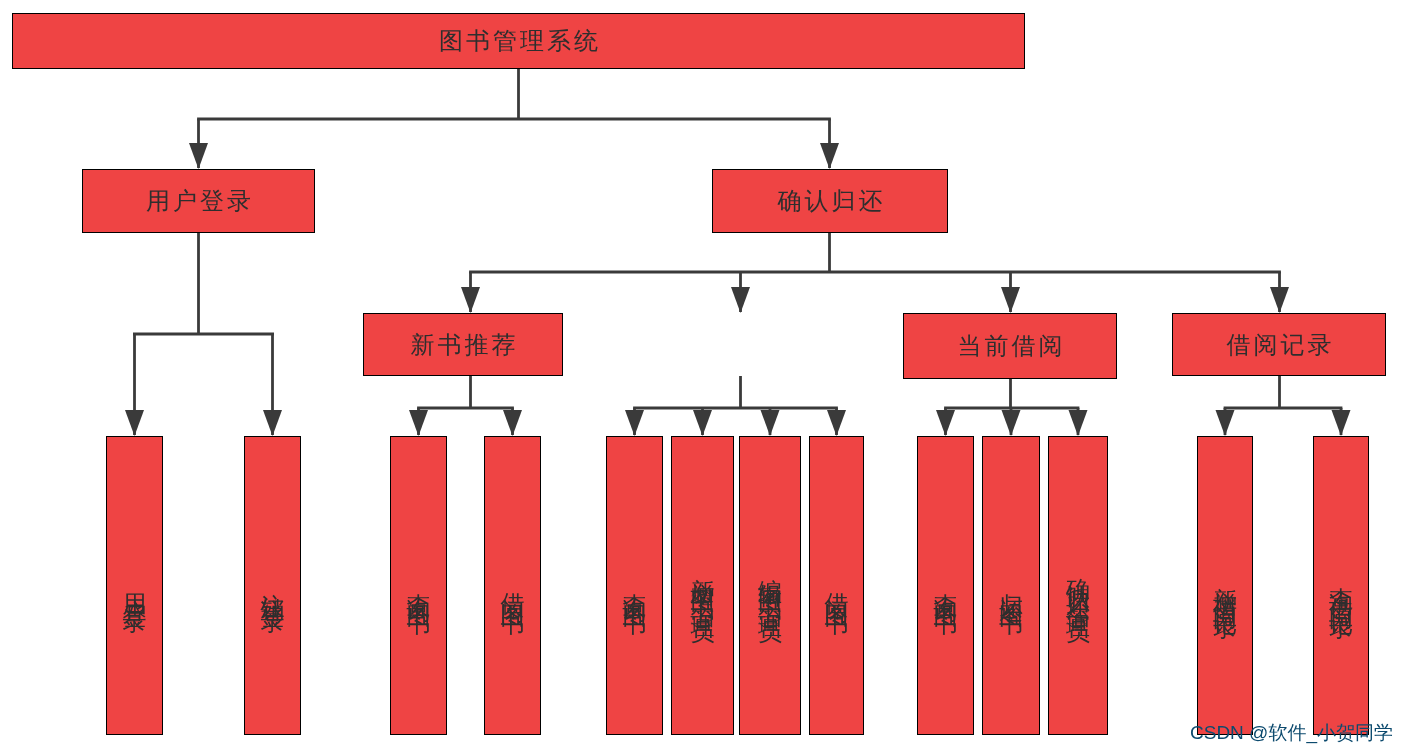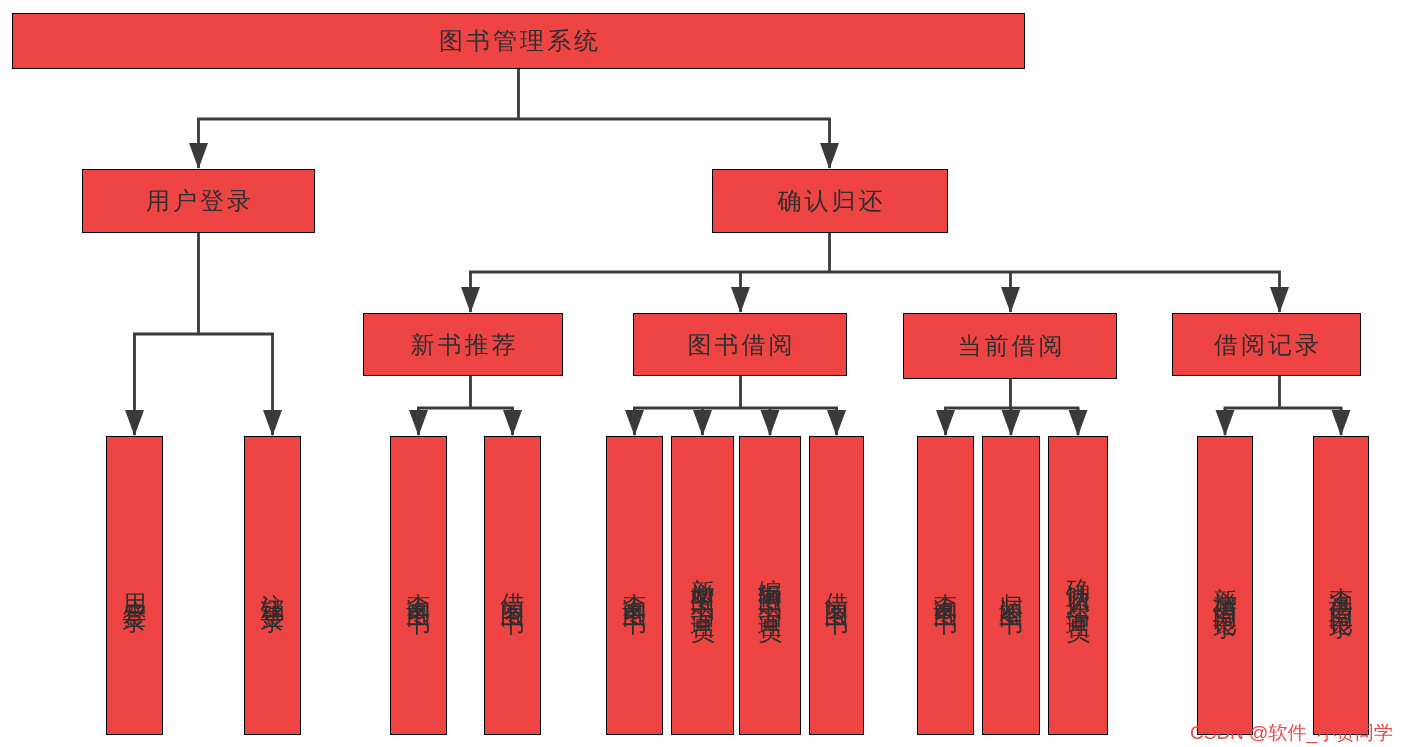--- a/index.html
+++ b/index.html
@@ -46,21 +46,21 @@
     font-size: 24px;
     letter-spacing: 6px;
     line-height: 1;
   }
   .watermark {
     position: absolute;
     left: 1190px;
     top: 720px;
     width: 210px;
     font-size: 19px;
-    color: #ef4444;
+    color: #0c4a6e;
     white-space: nowrap;
     z-index: 5;
   }
 </style>
 </head>
 <body>
 
 <div id="canvas">
 
   <svg id="connector-layer" viewBox="0 0 1405 747" xmlns="http://www.w3.org/2000/svg">
@@ -115,23 +115,22 @@
       <path d="M1341 408 V435" marker-end="url(#arrow)"></path>
     </g>
   </svg>
 
   <div class="node h" style="left:12px; top:13px; width:1013px; height:56px;">图书管理系统</div>
 
   <div class="node h" style="left:82px; top:169px; width:233px; height:64px;">用户登录</div>
   <div class="node h" style="left:712px; top:169px; width:236px; height:64px;">确认归还</div>
 
   <div class="node h" style="left:363px; top:313px; width:200px; height:63px;">新书推荐</div>
-  <div class="node h" style="left:633px; top:313px; width:214px; height:63px;">图书借阅</div>
   <div class="node h" style="left:903px; top:313px; width:214px; height:66px;">当前借阅</div>
-  <div class="node h" style="left:1172px; top:313px; width:189px; height:63px;">借阅记录</div>
+  <div class="node h" style="left:1172px; top:313px; width:214px; height:63px;">借阅记录</div>
 
   <div class="node v" style="left:106px; top:436px; width:57px; height:299px;">用户登录</div>
   <div class="node v" style="left:244px; top:436px; width:57px; height:299px;">注销登录</div>
 
   <div class="node v" style="left:390px; top:436px; width:57px; height:299px;">查询图书</div>
   <div class="node v" style="left:484px; top:436px; width:57px; height:299px;">借阅图书</div>
 
   <div class="node v" style="left:606px; top:436px; width:57px; height:299px;">查询图书</div>
   <div class="node v" style="left:671px; top:436px; width:63px; height:299px;">新增图书（管理员）</div>
   <div class="node v" style="left:739px; top:436px; width:62px; height:299px;">编辑图书（管理员）</div>

